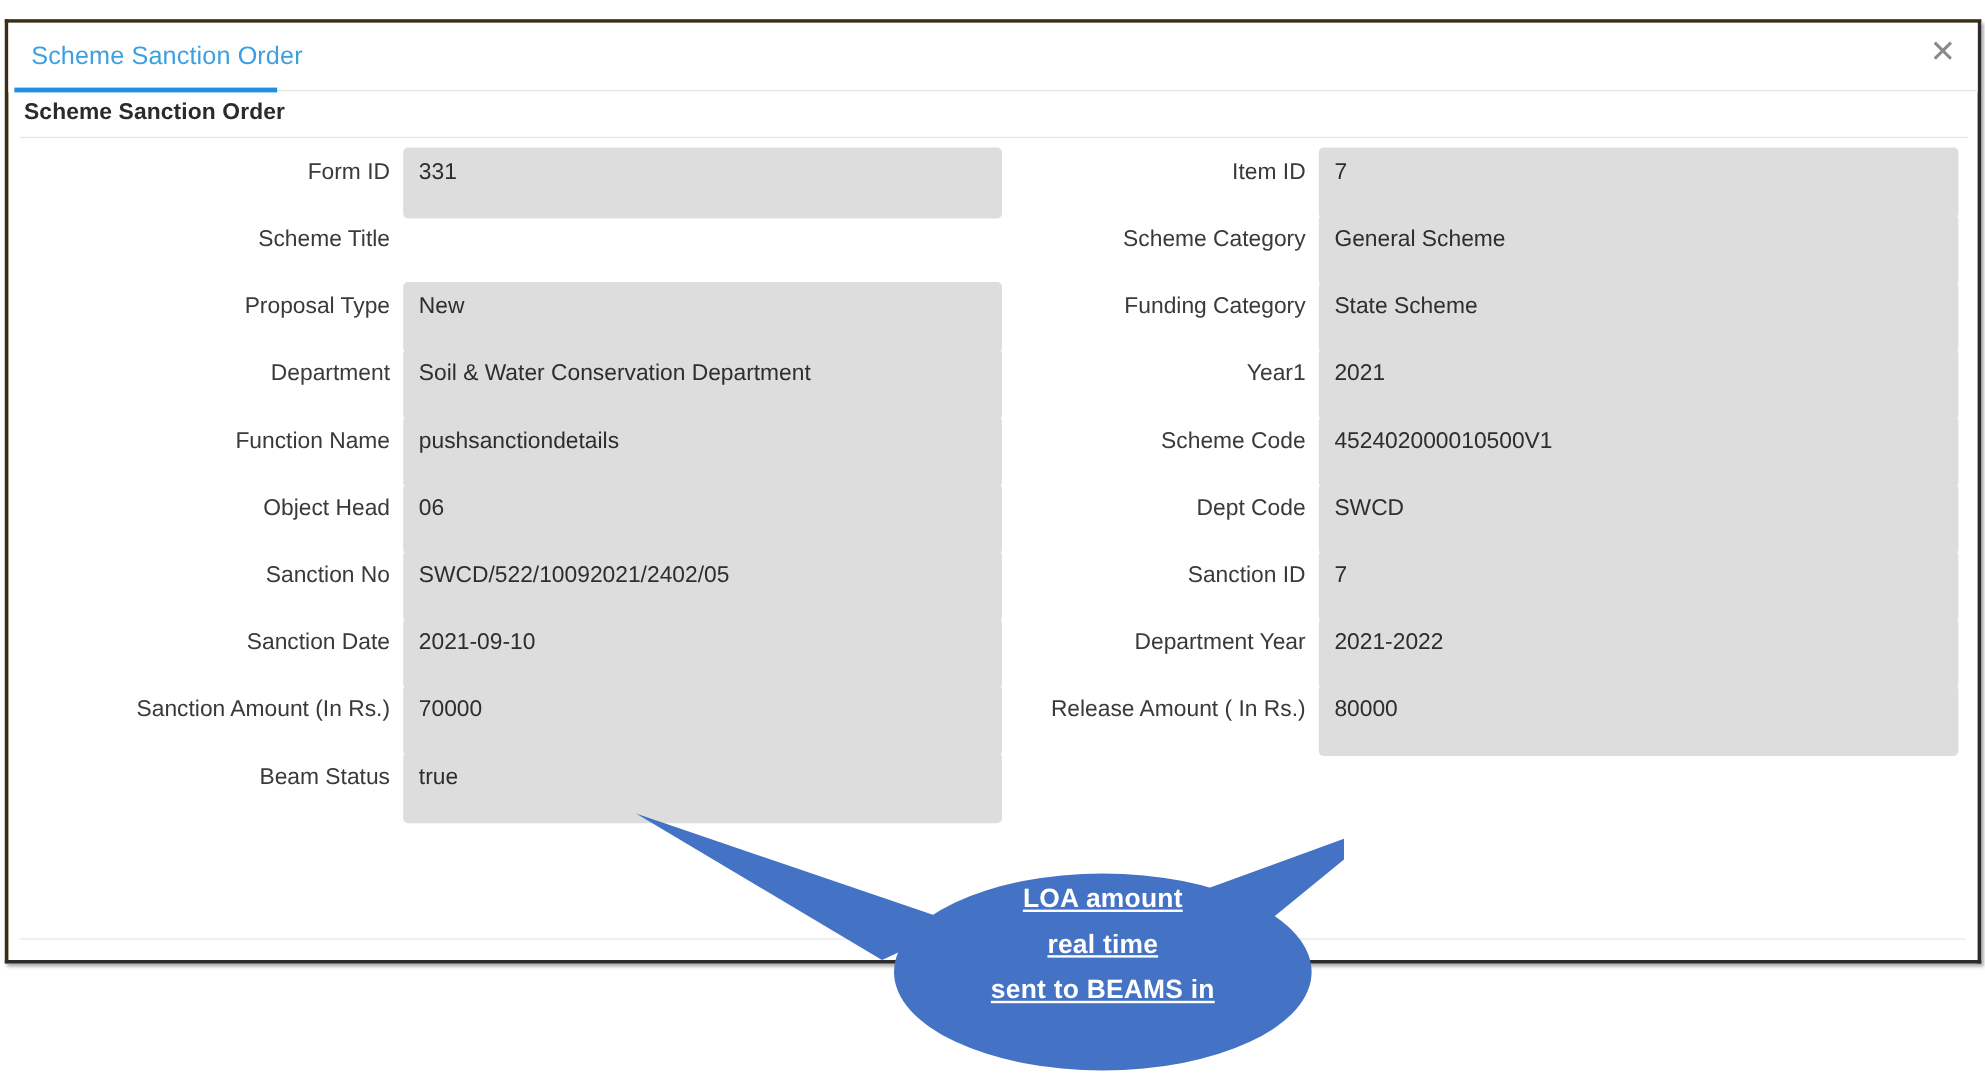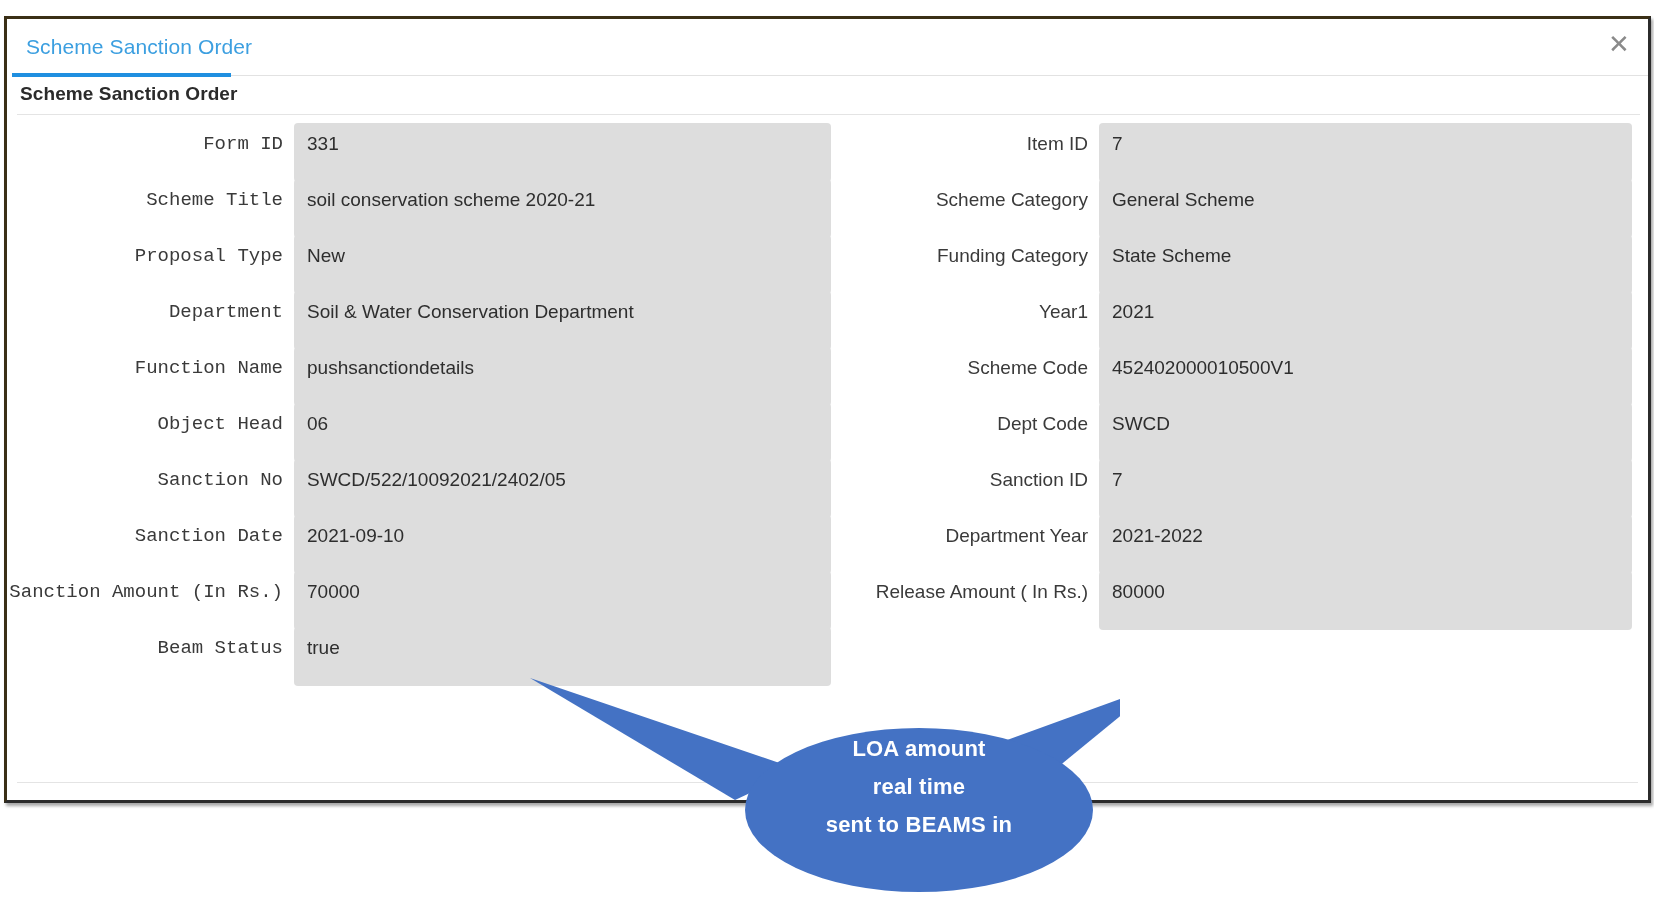--- a/index.html
+++ b/index.html
@@ -125,21 +125,21 @@
   .field-label {
     flex: 0 0 auto;
     text-align: right;
     font-size: 19px;
     color: #3a3a3a;
     line-height: 42px;
     padding-right: 11px;
     letter-spacing: 0;
     white-space: nowrap;
   }
-  .col-left  .field-label { width: 287px; font-family: Liberation Mono, monospace; }
+  .col-left  .field-label { width: 329px; }
   .col-right .field-label { width: 264px; }
 
   .field-input {
     flex: 1 1 auto;
     height: 59px;
     background: #dddddd;
     border: none;
     border-radius: 4px;
     font-size: 19px;
     color: #2e2e2e;
@@ -184,21 +184,21 @@
     top: 692px;
     width: 348px;
     text-align: center;
     font-size: 22px;
     font-weight: bold;
     color: #ffffff;
     line-height: 38px;
     letter-spacing: .2px;
     pointer-events: none;
   }
-  .callout-line { display: block; }
+  .callout-line { display: block; text-decoration: underline; }
 </style>
 </head>
 <body>
 
 <div id="root">
 
   <div class="dialog">
 
     <div class="tabstrip">
       <div class="tab">Scheme Sanction Order</div>
@@ -213,21 +213,20 @@
     </div>
 
     <div class="form-body">
       <div class="col col-left" id="col-left">
           <div class="field-row">
             <div class="field-label">Form ID</div>
             <div class="field-input">331</div>
           </div>
           <div class="field-row">
             <div class="field-label">Scheme Title</div>
-            <div class="field-input">soil conservation scheme 2020-21</div>
           </div>
           <div class="field-row">
             <div class="field-label">Proposal Type</div>
             <div class="field-input">New</div>
           </div>
           <div class="field-row">
             <div class="field-label">Department</div>
             <div class="field-input">Soil &amp; Water Conservation Department</div>
           </div>
           <div class="field-row">

